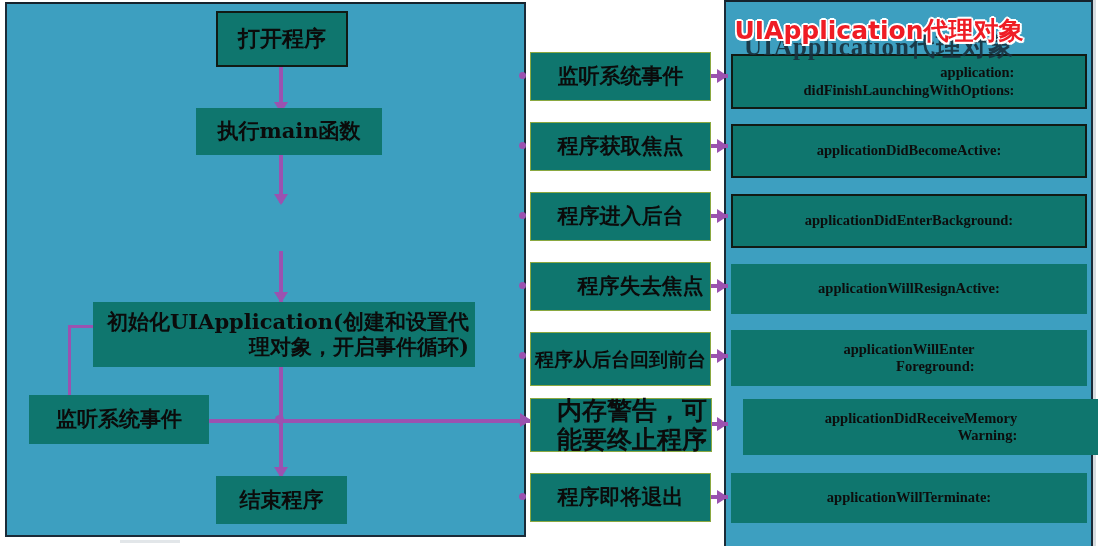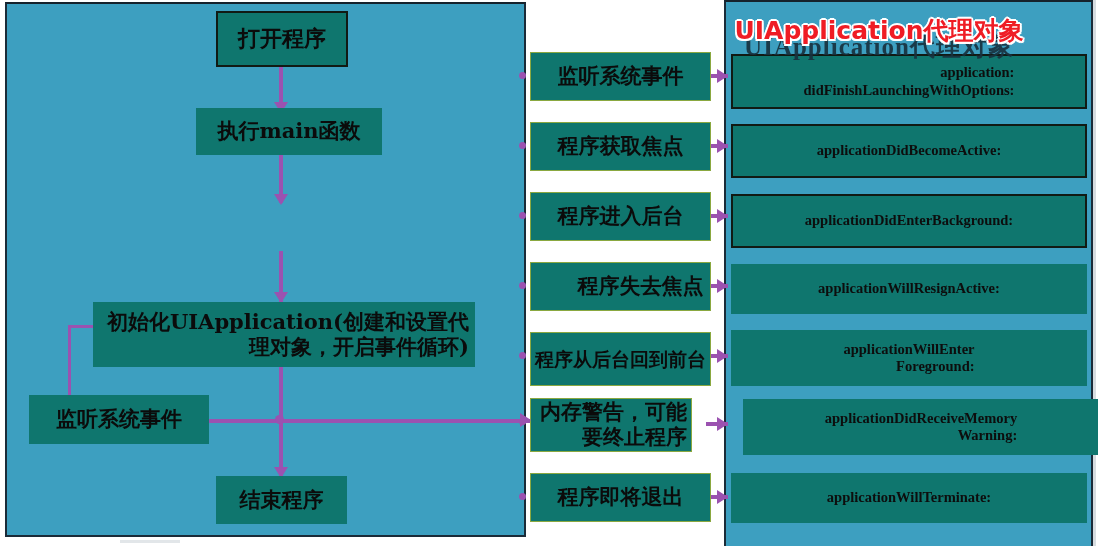--- a/index.html
+++ b/index.html
@@ -200,21 +200,21 @@
   </div>
   <div class="node hairline cjk" style="left:530px; top:192px; width:181px; height:49px; font-size:21px;">
     <span>程序进入后台</span>
   </div>
   <div class="node hairline cjk" style="left:530px; top:262px; width:181px; height:49px; font-size:21px;padding-left:40px;">
     <span>程序失去焦点</span>
   </div>
   <div class="node hairline cjk" style="left:530px; top:332px; width:181px; height:54px; font-size:19px; padding:0 4px;">
     <span>程序从后台回到前台</span>
   </div>
-  <div class="node hairline cjk" style="left:530px; top:398px; width:162px; height:54px; font-size:21px; padding:12px 4px;">
+  <div class="node hairline cjk" style="left:530px; top:398px; width:182px; height:54px; font-size:25px; padding:12px 4px;">
     <span>内存警告，可能要终止程序</span>
   </div>
   <div class="node hairline cjk" style="left:530px; top:473px; width:181px; height:49px; font-size:21px;">
     <span>程序即将退出</span>
   </div>
 
   <div class="nub small" style="left:519px; top:72px;"></div>
   <div class="nub small" style="left:519px; top:142px;"></div>
   <div class="nub small" style="left:519px; top:212px;"></div>
   <div class="nub small" style="left:519px; top:282px;"></div>

